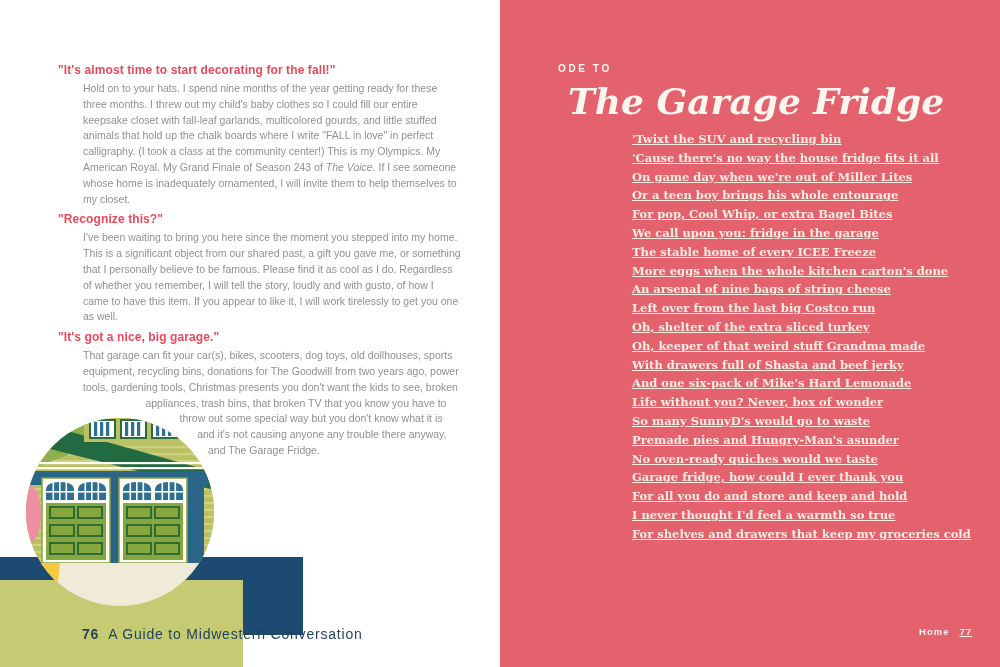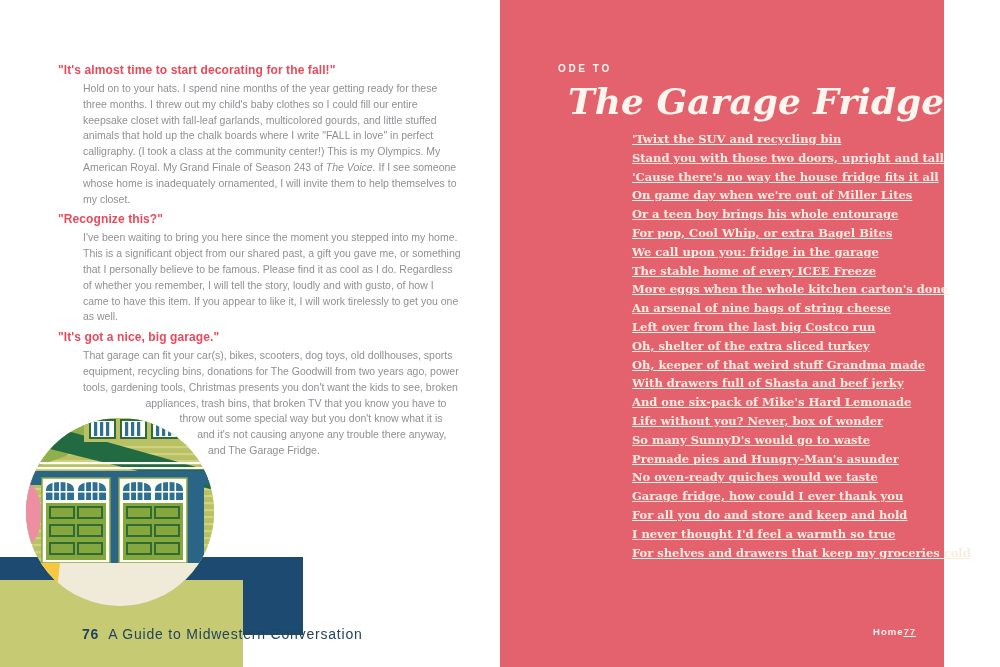--- a/index.html
+++ b/index.html
@@ -30,41 +30,41 @@
   .illus-circle{
     position:absolute;left:26px;top:418px;width:188px;height:188px;border-radius:50%;
     overflow:hidden;z-index:3;background:#b9c164;
   }
   .left-footer{
     position:absolute;left:82px;top:626px;z-index:4;
     font-size:14px;letter-spacing:.8px;color:var(--footer-navy-text,#24445e);
   }
   .left-footer .pg{font-weight:bold;margin-right:9px;}
   
-  .right-page{position:absolute;left:500px;top:0;width:444px;height:667px;background:var(--page-pink,#e4626e);}
+  .right-page{position:absolute;left:500px;top:0;width:500px;height:667px;background:var(--page-pink,#e4626e);}
   .kicker{
     position:absolute;left:58px;top:63px;
     font-size:10px;font-weight:bold;letter-spacing:2.6px;color:#fdf8f1;
   }
   .poem-title{
     position:absolute;left:68px;top:80px;
     font-family:"DejaVu Serif",serif;font-style:italic;font-weight:bold;
     font-size:36px;color:#fdf6ee;white-space:nowrap;
   }
   .poem{
     position:absolute;left:132px;top:130px;width:350px;
     font-family:"DejaVu Serif",serif;font-weight:bold;
     font-size:11.5px;line-height:18.8px;color:var(--cream-text,#f8ece1);
   }
   .poem .line{white-space:nowrap;text-decoration:underline;}
   .right-footer{
     position:absolute;right:28px;top:626px;
     font-size:9.5px;font-weight:bold;letter-spacing:1px;color:#fbf3ea;
   }
-  .right-footer .pg{text-decoration:underline;}
+  .right-footer .pg{margin-left:10px;text-decoration:underline;}
 </style>
 </head>
 <body>
 
 <div class="left-page">
 
   <div class="left-content">
     <div class="section">
       <h3>"It's almost time to start decorating for the fall!"</h3>
       <p><span>Hold on to your hats. I spend nine months of the year getting ready for these three months. I threw out my child's baby clothes so I could fill our entire keepsake closet with fall-leaf garlands, multicolored gourds, and little stuffed animals that hold up the chalk boards where I write "FALL in love" in perfect calligraphy. (I took a class at the community center!) This is my Olympics. My American Royal. My Grand Finale of Season 243 of </span><span class="it">The Voice.</span><span> If I see someone whose home is inadequately ornamented, I will invite them to help themselves to my closet.</span></p>
@@ -174,21 +174,20 @@
 
   <div class="left-footer"><span class="pg">76</span><span>A Guide to Midwestern Conversation</span></div>
 </div>
 
 <div class="right-page">
   <div class="kicker">ODE TO</div>
   <div class="poem-title">The Garage Fridge</div>
 
   <div class="poem">
     <div class="line">'Twixt the SUV and recycling bin</div>
-    <div class="line">Stand you with those two doors, upright and tall</div>
     <div class="line">'Cause there's no way the house fridge fits it all</div>
     <div class="line">On game day when we're out of Miller Lites</div>
     <div class="line">Or a teen boy brings his whole entourage</div>
     <div class="line">For pop, Cool Whip, or extra Bagel Bites</div>
     <div class="line">We call upon you: fridge in the garage</div>
     <div class="line">The stable home of every ICEE Freeze</div>
     <div class="line">More eggs when the whole kitchen carton's done</div>
     <div class="line">An arsenal of nine bags of string cheese</div>
     <div class="line">Left over from the last big Costco run</div>
     <div class="line">Oh, shelter of the extra sliced turkey</div>

